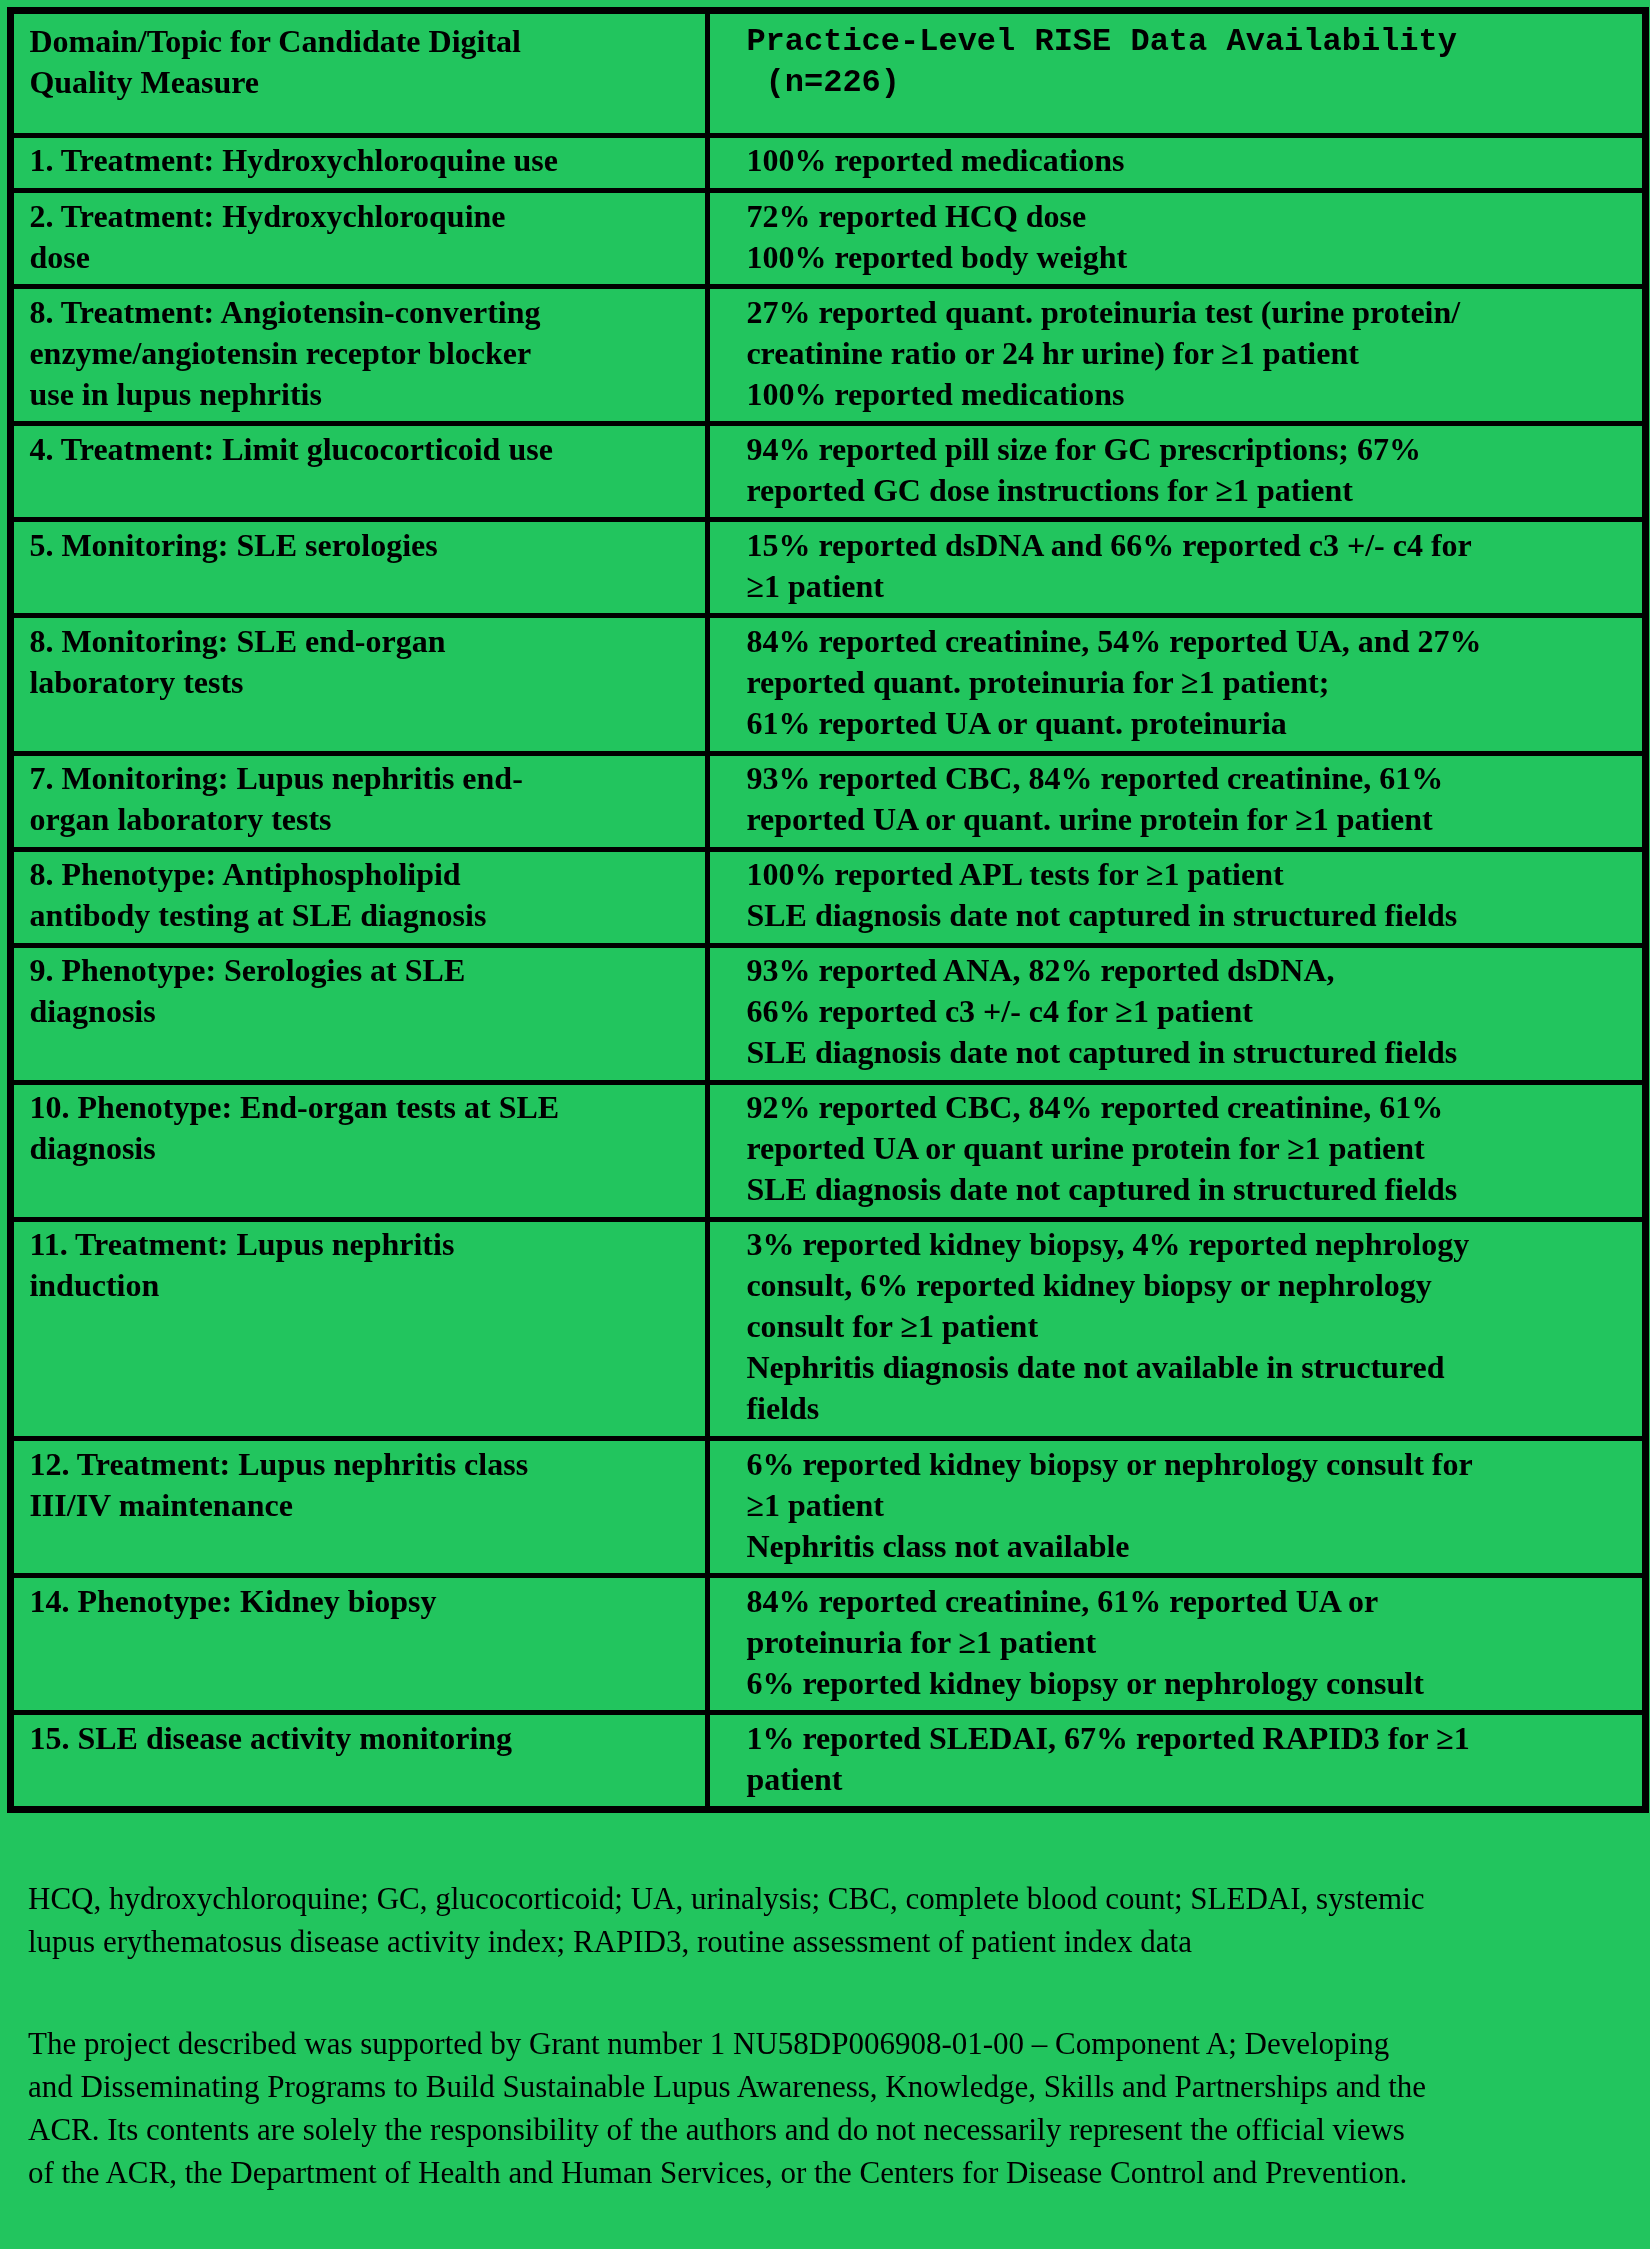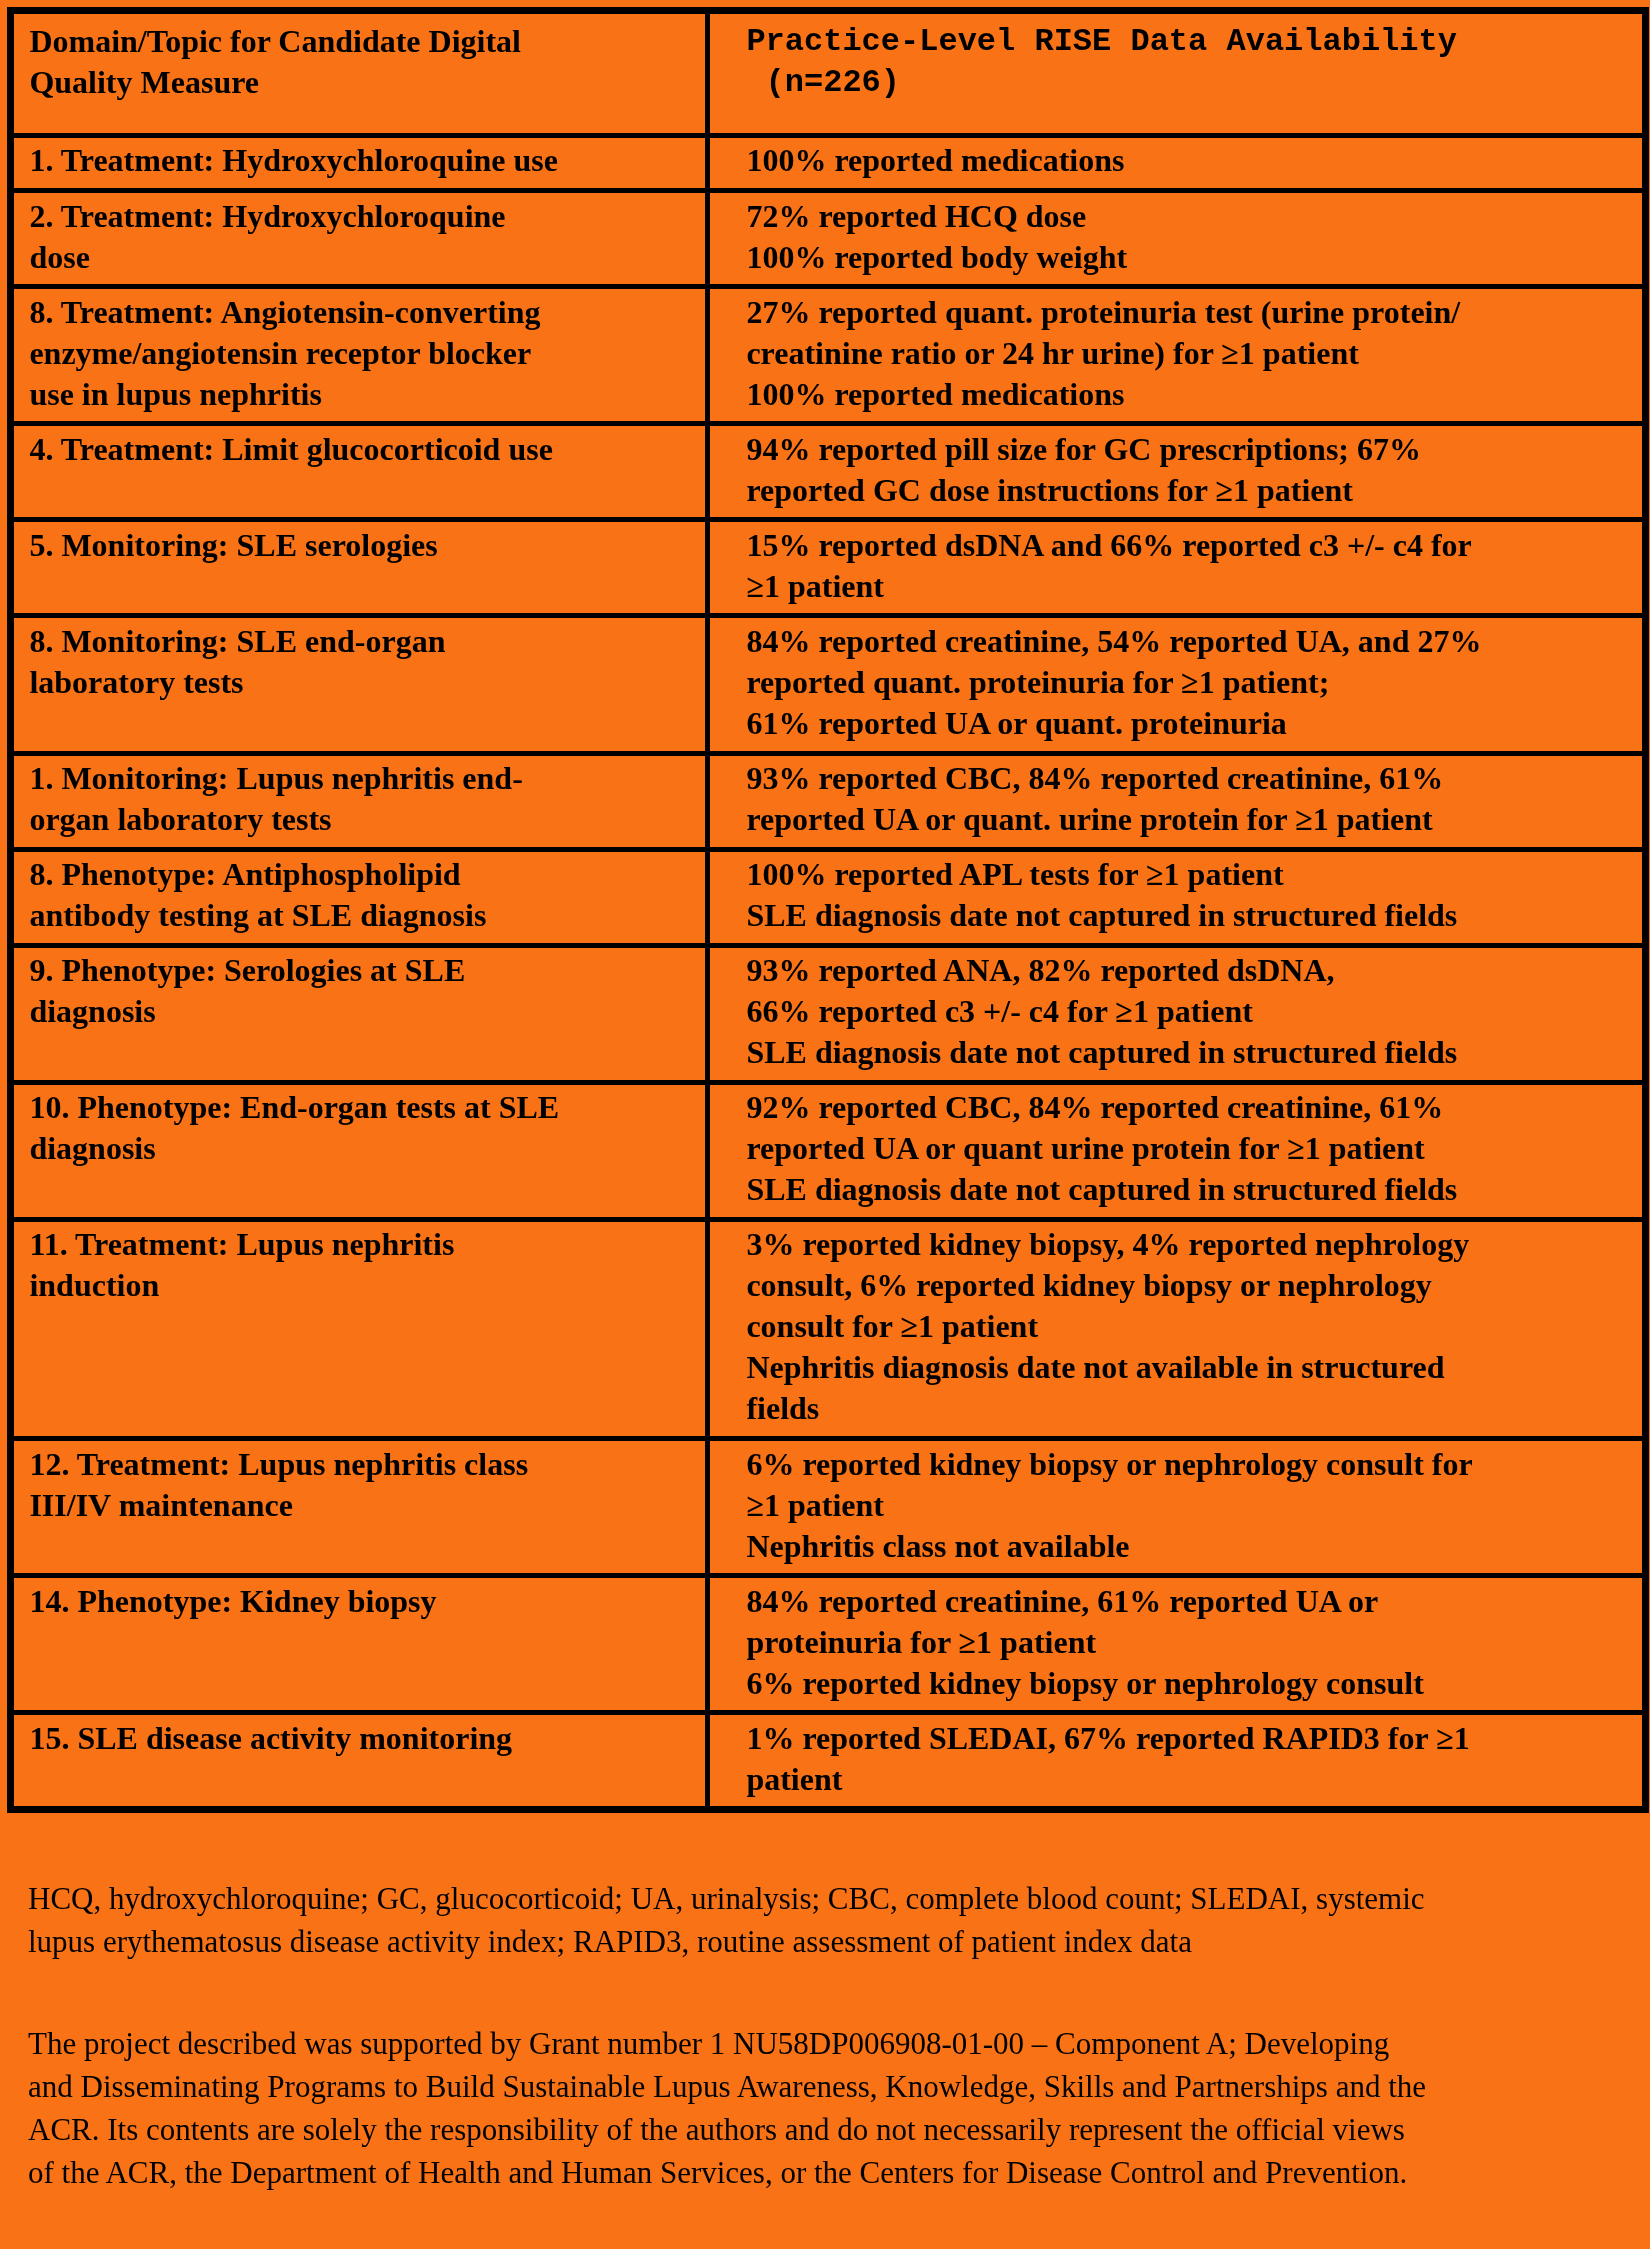--- a/index.html
+++ b/index.html
@@ -4,21 +4,21 @@
 <style>
   html, body {
     margin: 0;
     padding: 0;
     background: #ffffff;
   }
   .page {
     position: relative;
     width: 1651px;
     height: 2250px;
-    background: #f97316;
+    background: #22c55e;
     color: #000000;
     font-family: "Liberation Serif", "DejaVu Serif", serif;
     overflow: hidden;
     box-sizing: border-box;
   }
   table.rise {
     border-collapse: collapse;
     table-layout: fixed;
     width: 1636px;
     margin: 7.4px 7.4px 0 7.4px;
@@ -105,21 +105,21 @@
 ≥1 patient</td>
       </tr>
       <tr>
         <td class="topic-cell">8. Monitoring: SLE end-organ
 laboratory tests</td>
         <td class="avail-cell">84% reported creatinine, 54% reported UA, and 27%
 reported quant. proteinuria for ≥1 patient;
 61% reported UA or quant. proteinuria</td>
       </tr>
       <tr>
-        <td class="topic-cell">1. Monitoring: Lupus nephritis end-
+        <td class="topic-cell">7. Monitoring: Lupus nephritis end-
 organ laboratory tests</td>
         <td class="avail-cell">93% reported CBC, 84% reported creatinine, 61%
 reported UA or quant. urine protein for ≥1 patient</td>
       </tr>
       <tr>
         <td class="topic-cell">8. Phenotype: Antiphospholipid
 antibody testing at SLE diagnosis</td>
         <td class="avail-cell">100% reported APL tests for ≥1 patient
 SLE diagnosis date not captured in structured fields</td>
       </tr>

